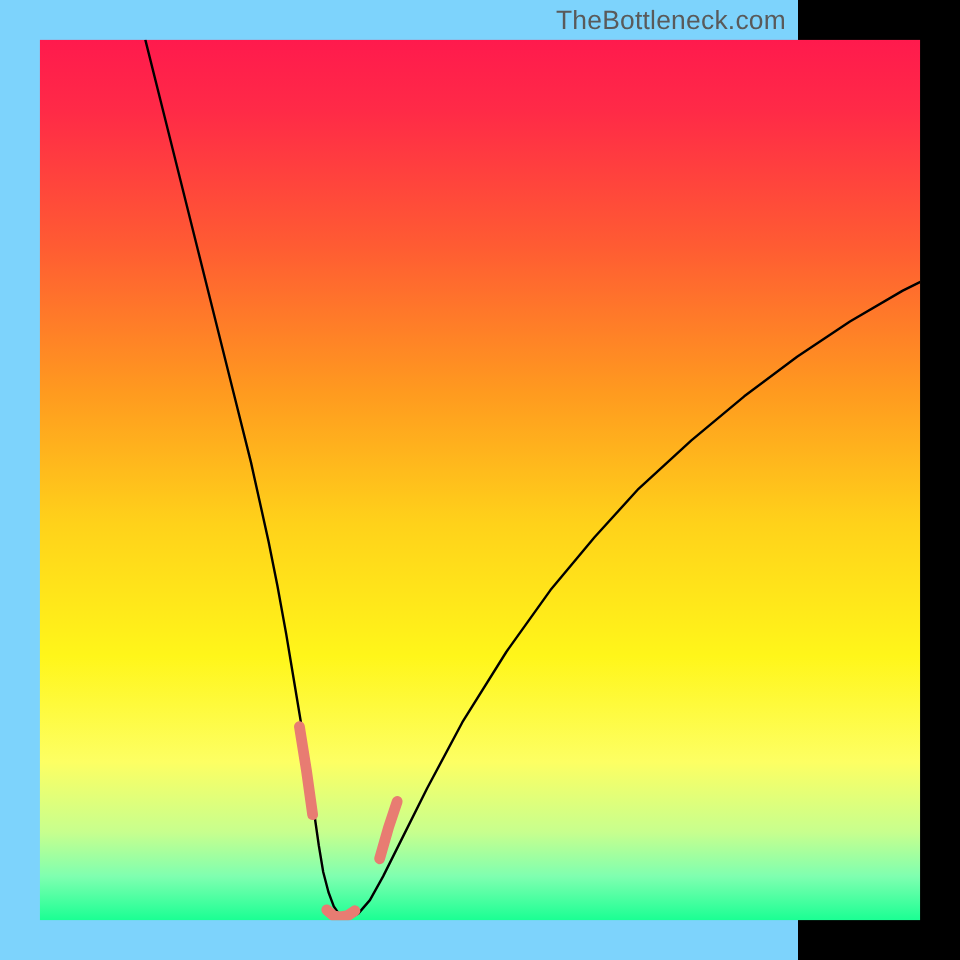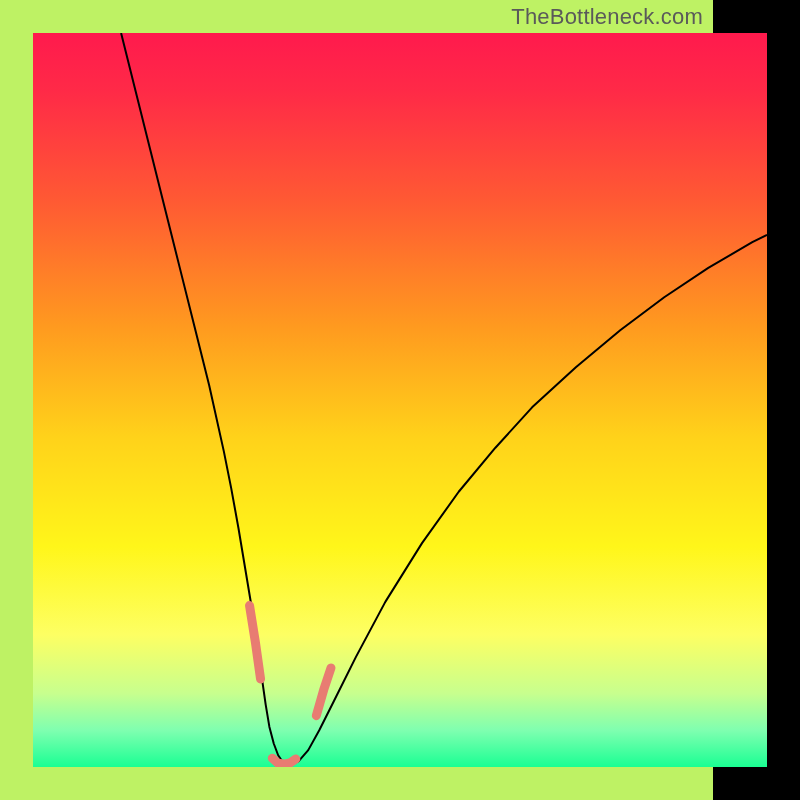--- a/index.html
+++ b/index.html
@@ -9,22 +9,21 @@
     height: 800px;
     overflow: hidden;
     background: #000;
     font-family: Arial, Helvetica, sans-serif;
   }
   .frame {
     position: absolute;
     left: 0; top: 0;
     width: 665px;
     height: 800px;
-    background: #bef264;
-    padding-left: 48px;
+    background: #7dd3fc;
   }
   .plot-area {
     position: absolute;
     left: 33px;
     top: 33px;
     width: 734px;
     height: 734px;
     overflow: hidden;
   }
   .watermark {

